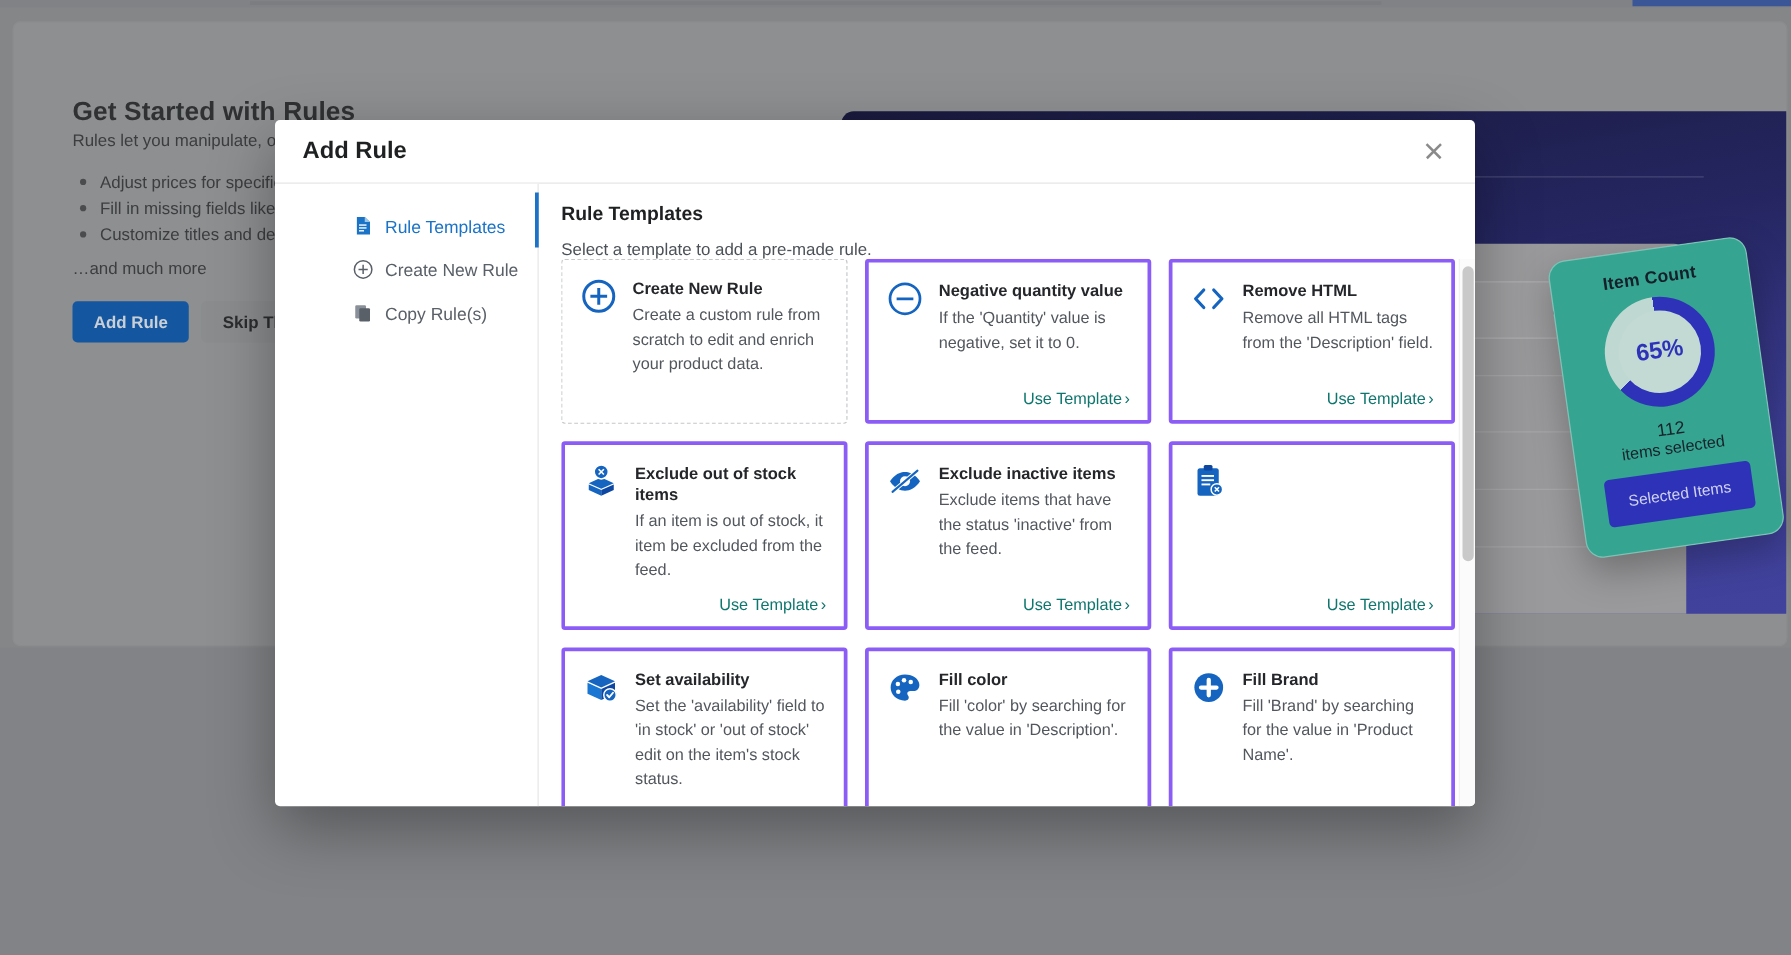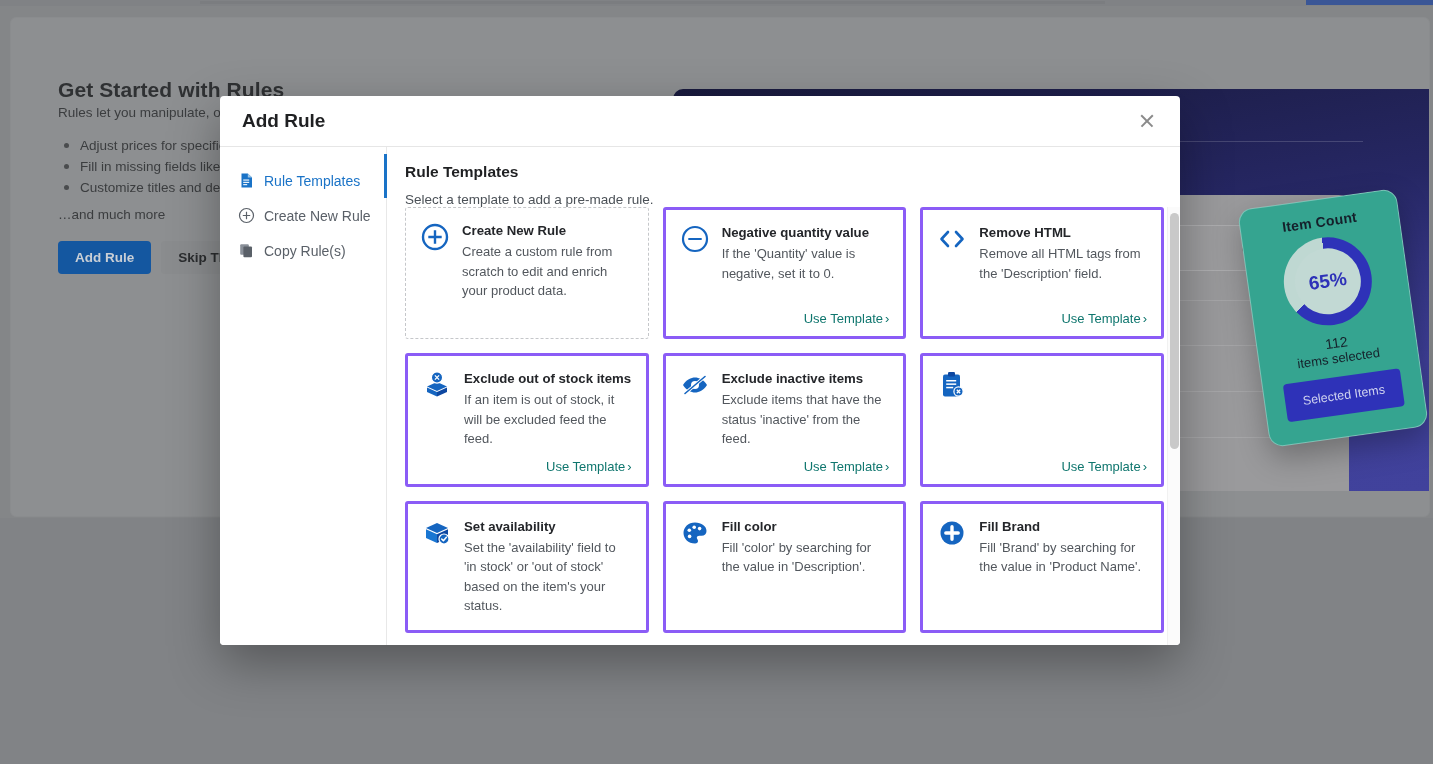--- a/index.html
+++ b/index.html
@@ -147,21 +147,21 @@
     width: 30px; height: 30px; border: none; background: transparent;
     cursor: pointer; position: relative;
   }
   #close-btn::before, #close-btn::after {
     content: ""; position: absolute; left: 7px; top: 14px; width: 16px; height: 1.6px;
     background: #8a8a8a;
   }
   #close-btn::before { transform: rotate(45deg); }
   #close-btn::after  { transform: rotate(-45deg); }
 
-  #modal-body { flex: 1; display: flex; min-height: 0; }
+  #modal-body { flex: 1; display: flex; min-height: 0; padding-left: 44px; }
 
   
   #modal-sidebar {
     width: 167px; flex: 0 0 167px; padding: 16px 0 0 0;
     background: #fff; border-right: 1px solid #e8e8e8;
   }
   .side-item {
     display: flex; align-items: center; gap: 9px;
     padding: 9px 10px 9px 18px; font-size: 14px; color: #5a6068;
     cursor: pointer; position: relative;
@@ -384,21 +384,21 @@
                 <svg width="30" height="30" viewBox="0 0 30 30" aria-hidden="true">
                   <path d="M15 12 L25 16.5 L15 21 L5 16.5 Z" fill="#1565c0"></path>
                   <path d="M5 17.5 L15 22 L15 26.5 L5 22 Z" fill="#1565c0"></path>
                   <path d="M25 17.5 L15 22 L15 26.5 L25 22 Z" fill="#0d47a1"></path>
                   <circle cx="15" cy="7.5" r="5.6" fill="#1565c0" stroke="#fff" stroke-width="1.2"></circle>
                   <path d="M12.9 5.4 L17.1 9.6 M17.1 5.4 L12.9 9.6" stroke="#fff" stroke-width="1.3"></path>
                 </svg>
               </span>
               <div class="tcard-txt">
                 <div class="tcard-title">Exclude out of stock items</div>
-                <div class="tcard-desc">If an item is out of stock, it will be excluded feed the feed.</div>
+                <div class="tcard-desc">If an item is out of stock, it item be excluded from the feed.</div>
               </div>
             </div>
             <div class="tcard-link">
               <span>Use Template</span>
               <span class="chev">›</span>
             </div>
           </div>
 
           <div class="tcard">
             <div class="tcard-top">
@@ -447,21 +447,21 @@
                 <svg width="30" height="30" viewBox="0 0 30 30" aria-hidden="true">
                   <path d="M15 5 L26 10 L15 15 L4 10 Z" fill="#1565c0"></path>
                   <path d="M4 11.2 L15 16.2 L15 25 L4 20 Z" fill="#1976d2"></path>
                   <path d="M26 11.2 L15 16.2 L15 25 L26 20 Z" fill="#0d47a1"></path>
                   <circle cx="22" cy="21" r="5" fill="#1565c0" stroke="#fff" stroke-width="1.2"></circle>
                   <path d="M19.7 21 L21.4 22.8 L24.4 19.2" fill="none" stroke="#fff" stroke-width="1.5" stroke-linecap="round" stroke-linejoin="round"></path>
                 </svg>
               </span>
               <div class="tcard-txt">
                 <div class="tcard-title">Set availability</div>
-                <div class="tcard-desc">Set the 'availability' field to 'in stock' or 'out of stock' based on the item's your status.</div>
+                <div class="tcard-desc">Set the 'availability' field to 'in stock' or 'out of stock' edit on the item's stock status.</div>
               </div>
             </div>
           </div>
 
           <div class="tcard">
             <div class="tcard-top">
               <span class="tcard-ic">
                 <svg width="30" height="30" viewBox="0 0 30 30" aria-hidden="true">
                   <path d="M15 4.5 C8.3 4.5, 3.5 9.3, 3.5 15 C3.5 20.7, 8.3 25.5, 15 25.5 C17 25.5, 18 24.3, 18 23 C18 21.6, 16.8 21, 16.8 19.8 C16.8 18.5, 17.9 17.8, 19.3 17.8 L21.5 17.8 C24.5 17.8, 26.5 15.9, 26.5 12.9 C26.5 8.2, 21.4 4.5, 15 4.5 Z" fill="#1565c0"></path>
                   <circle cx="9.3" cy="12.2" r="1.8" fill="#fff"></circle>

